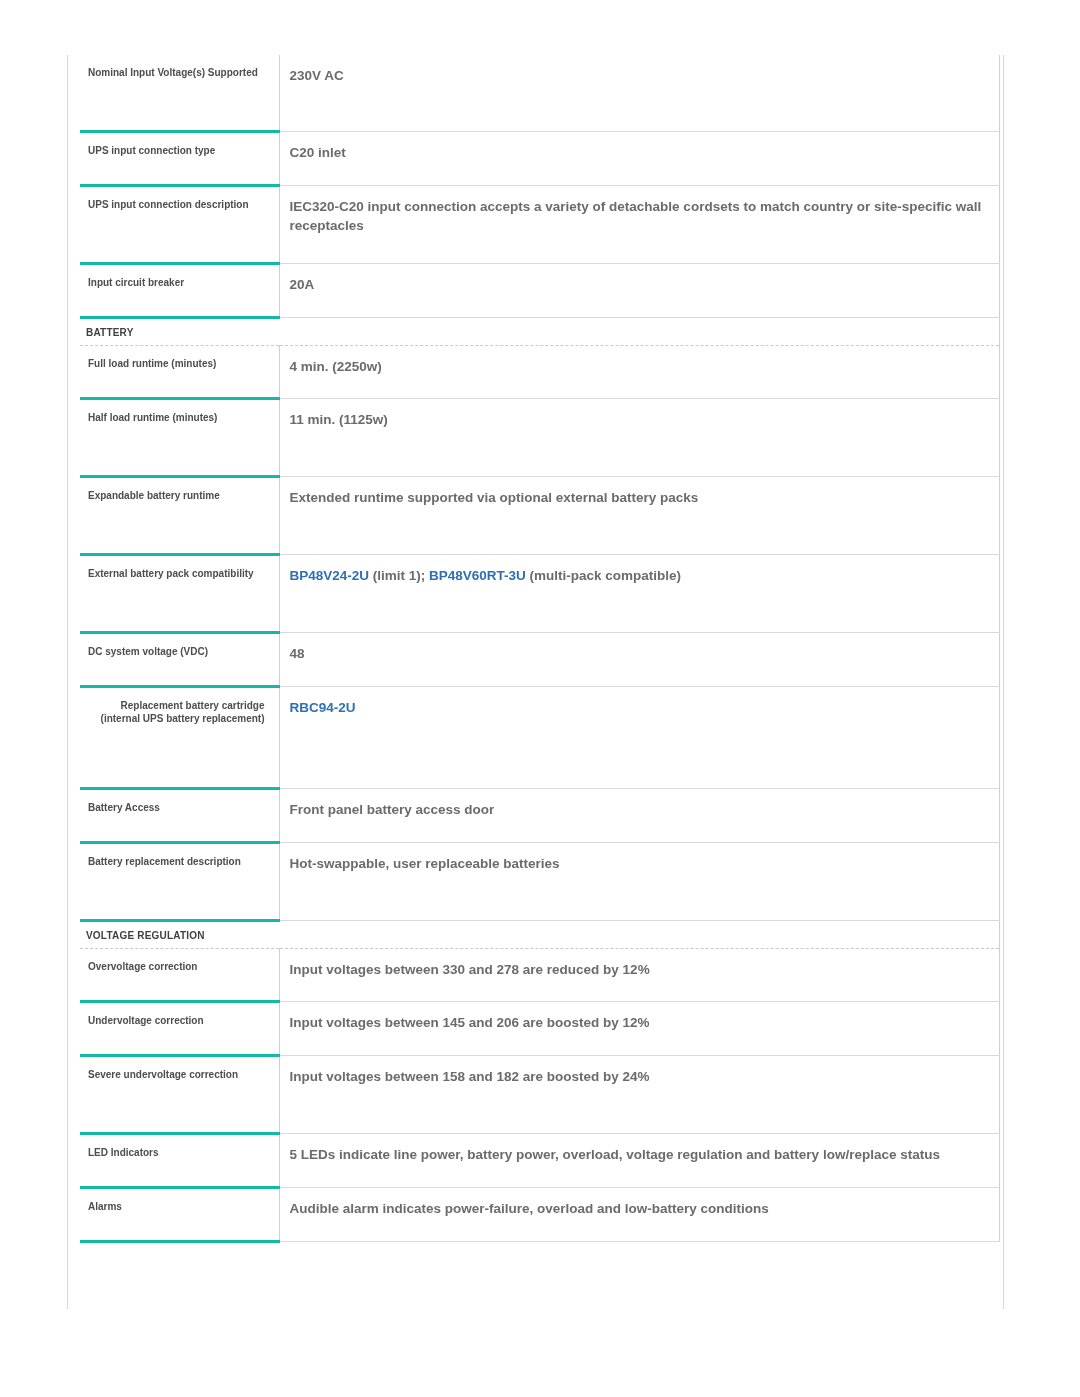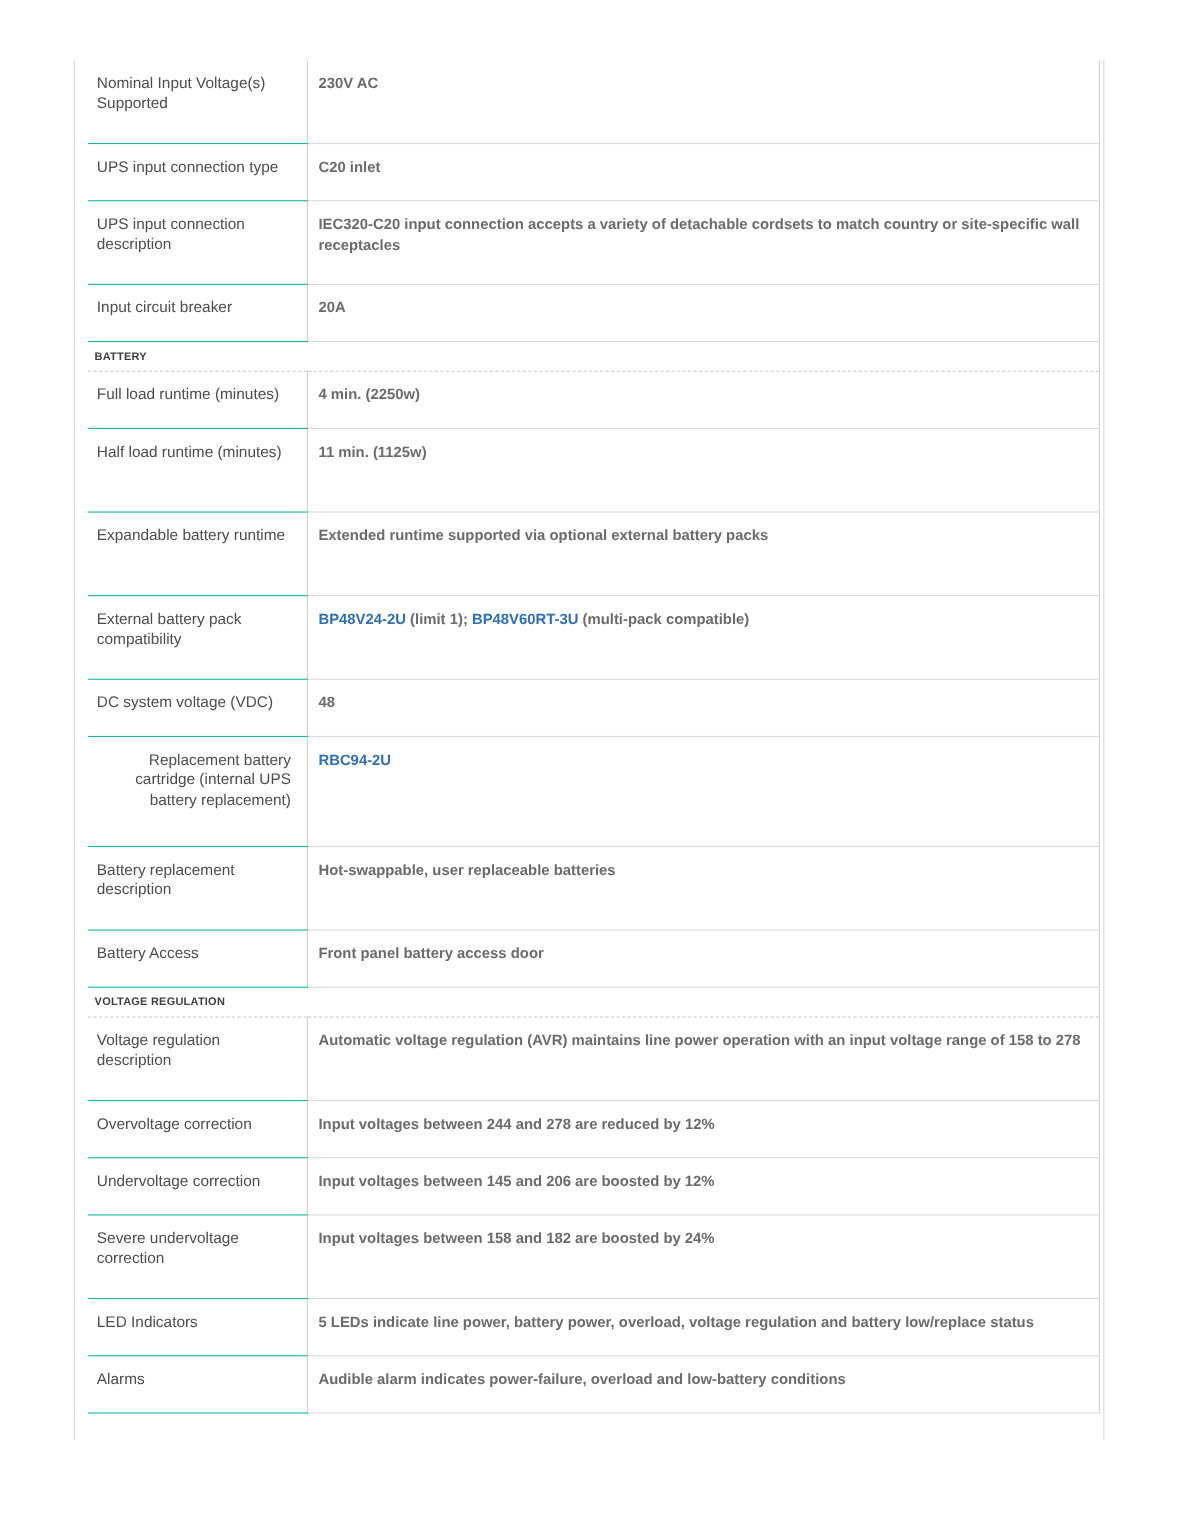--- a/index.html
+++ b/index.html
@@ -60,26 +60,26 @@
     letter-spacing: 0.2px;
     color: #3f3f3f;
     text-transform: uppercase;
     background: #fff;
   }
 
   
   td.k {
     vertical-align: top;
     padding: 11px 14px 12px 8px;
-    font-size: 14px;
-    font-weight: normal;
+    font-size: 10px;
+    font-weight: bold;
     line-height: 1.32;
     color: #4d4d4d;
     border-right: 1px solid #cfcfcf;
-    border-bottom: 1px solid #14b8a6;
+    border-bottom: 3px solid #14b8a6;
     background: #fff;
   }
 
   td.v {
     vertical-align: top;
     padding: 11px 12px 12px 10px;
     font-size: 13.5px;
     font-weight: bold;
     line-height: 1.42;
     color: #6b6b6b;
@@ -145,37 +145,33 @@
           </tr>
           <tr class="data-row">
             <td class="k" style="height: 28px;">DC system voltage (VDC)</td>
             <td class="v">48</td>
           </tr>
           <tr class="data-row">
             <td class="k" style="height: 76px; text-align: right;">Replacement battery cartridge (internal UPS battery replacement)</td>
             <td class="v"><a class="lnk" href="#">RBC94-2U</a></td>
           </tr>
           <tr class="data-row">
+            <td class="k" style="height: 28px;">Battery Access</td>
+            <td class="v">Front panel battery access door</td>
+          </tr>
+          <tr class="data-row">
             <td class="k" style="height: 52px;">Battery replacement description</td>
             <td class="v">Hot-swappable, user replaceable batteries</td>
-          </tr>
-          <tr class="data-row">
-            <td class="k" style="height: 28px;">Battery Access</td>
-            <td class="v">Front panel battery access door</td>
           </tr>
           <tr class="section-row">
             <td colspan="2">VOLTAGE REGULATION</td>
           </tr>
           <tr class="data-row">
-            <td class="k" style="height: 52px;">Voltage regulation description</td>
-            <td class="v">Automatic voltage regulation (AVR) maintains line power operation with an input voltage range of 158 to 278</td>
-          </tr>
-          <tr class="data-row">
             <td class="k" style="height: 28px;">Overvoltage correction</td>
-            <td class="v">Input voltages between 244 and 278 are reduced by 12%</td>
+            <td class="v">Input voltages between 330 and 278 are reduced by 12%</td>
           </tr>
           <tr class="data-row">
             <td class="k" style="height: 28px;">Undervoltage correction</td>
             <td class="v">Input voltages between 145 and 206 are boosted by 12%</td>
           </tr>
           <tr class="data-row">
             <td class="k" style="height: 52px;">Severe undervoltage correction</td>
             <td class="v">Input voltages between 158 and 182 are boosted by 24%</td>
           </tr>
           <tr class="data-row">

